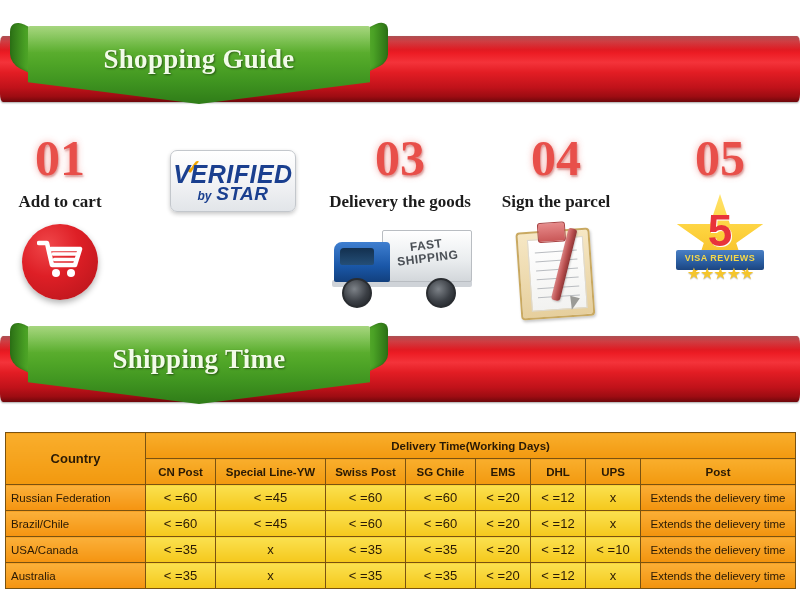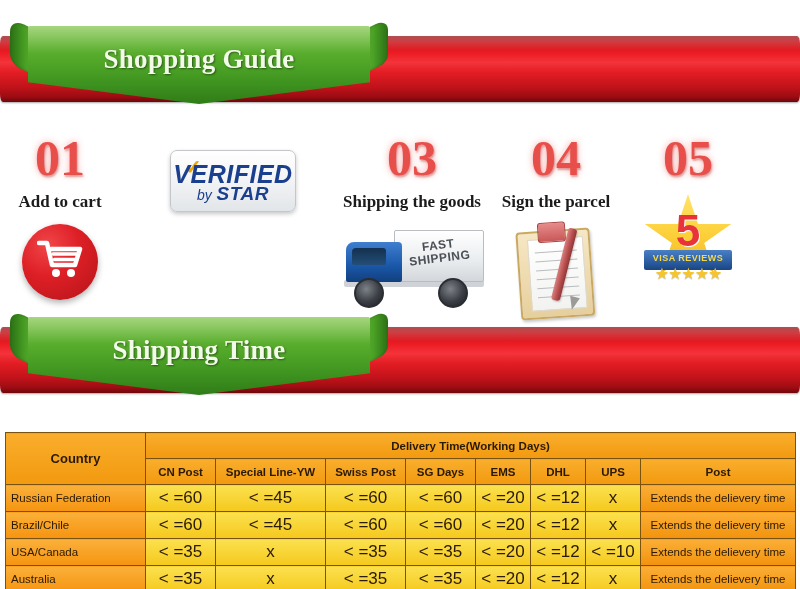--- a/index.html
+++ b/index.html
@@ -61,21 +61,21 @@
     position:absolute;left:18px;top:18px;width:342px;
     text-align:center;
     font-family:"Liberation Serif", serif;
     font-weight:bold;font-size:27px;color:#f2fbe8;
     text-shadow:1px 1px 2px rgba(0,0,0,.45);
     letter-spacing:.3px;
     z-index:4;
   }
 
   #banner-guide{top:22px;}
-  #banner-shipping{top:313px;}
+  #banner-shipping{top:322px;}
 
   
   .steps{position:absolute;left:0;top:130px;width:800px;height:200px;}
   .step{position:absolute;top:0;width:160px;text-align:center;}
   .step-num{
     font-family:"Liberation Serif", serif;
     font-size:50px;font-weight:bold;line-height:56px;
     color:#e84f4a;
     text-shadow:0 0 7px rgba(237,80,72,.45), 1px 2px 2px rgba(150,20,20,.35);
   }
@@ -112,21 +112,21 @@
     font-size:25px;color:#1a3f8f;letter-spacing:.5px;
   }
   .visa-check{
     position:absolute;left:14px;top:4px;
     font-size:20px;color:#f0a500;font-weight:bold;
   }
   .visa-line2{
     position:absolute;left:0;top:32px;width:100%;text-align:center;
     font-family:"Liberation Sans", sans-serif;font-size:17px;color:#1a3f8f;
   }
-  .visa-by{font-style:italic;font-weight:normal;font-size:14px;}
+  .visa-by{font-style:italic;font-weight:bold;font-size:12px;}
   .visa-word{font-weight:bold;font-style:italic;font-size:19px;letter-spacing:.5px;}
 
   
   .truck{position:absolute;left:50%;top:6px;margin-left:-78px;width:156px;height:86px;}
   .truck-box{
     position:absolute;left:60px;top:4px;width:88px;height:50px;
     background:linear-gradient(to bottom,#ffffff,#e9ecee 60%,#d3d7db);
     border:1px solid #b9bdc2;border-radius:2px;
   }
   .truck-box-text{
@@ -240,21 +240,21 @@
     background:linear-gradient(to bottom,#f9ae2c,#f2990f)!important;
     font-size:13px!important;
   }
   .td-country{
     background:linear-gradient(to bottom,#fbb03a,#f59410);
     text-align:left!important;padding-left:5px!important;
     font-weight:normal;font-size:11.5px;
   }
   .td-val{
     background:linear-gradient(to bottom,#fbe14f,#f5c81c);
-    font-size:17px;
+    font-size:13px;
   }
   .td-note{
     background:linear-gradient(to bottom,#fbae36,#f2930d);
     font-size:11.5px;
   }
 </style>
 </head>
 <body>
 
 <div class="banner" id="banner-guide">
@@ -292,23 +292,23 @@
         <div class="visa-check">✓</div>
         <div class="visa-line1">VERIFIED</div>
         <div class="visa-line2">
           <span class="visa-by">by</span>
           <span class="visa-word">STAR</span>
         </div>
       </div>
     </div>
   </div>
 
-  <div class="step" style="left:332px;">
+  <div class="step" style="left:320px;">
     <div class="step-num">03</div>
-    <div class="step-label">Shipping the goods</div>
+    <div class="step-label">Delievery the goods</div>
     <div class="step-icon">
       <div class="truck">
         <div class="truck-base"></div>
         <div class="truck-box">
           <div class="truck-box-text">
             <div>FAST</div>
             <div>SHIPPING</div>
           </div>
         </div>
         <div class="truck-cab"></div>
@@ -334,21 +334,21 @@
             <div class="clip-rule" style="top:57px;"></div>
           </div>
         </div>
         <div class="clip-top"></div>
         <div class="pen"></div>
         <div class="pen-nib"></div>
       </div>
     </div>
   </div>
 
-  <div class="step" style="left:608px;">
+  <div class="step" style="left:640px;">
     <div class="step-num">05</div>
     <div class="step-icon">
       <div class="starbadge">
         <div class="big-star"></div>
         <div class="star-five">5</div>
         <div class="star-ribbon">
           <div class="star-ribbon-text">VISA REVIEWS</div>
         </div>
         <div class="mini-stars">★★★★★</div>
       </div>
@@ -381,21 +381,21 @@
   </colgroup>
   <thead>
     <tr>
       <th class="th-country" rowspan="2">Country</th>
       <th colspan="8">Delivery Time(Working Days)</th>
     </tr>
     <tr>
       <th>CN Post</th>
       <th>Special Line-YW</th>
       <th>Swiss Post</th>
-      <th>SG Days</th>
+      <th>SG Chile</th>
       <th>EMS</th>
       <th>DHL</th>
       <th>UPS</th>
       <th>Post</th>
     </tr>
   </thead>
   <tbody>
     <tr>
       <td class="td-country">Russian Federation</td>
       <td class="td-val">&lt; =60</td>

